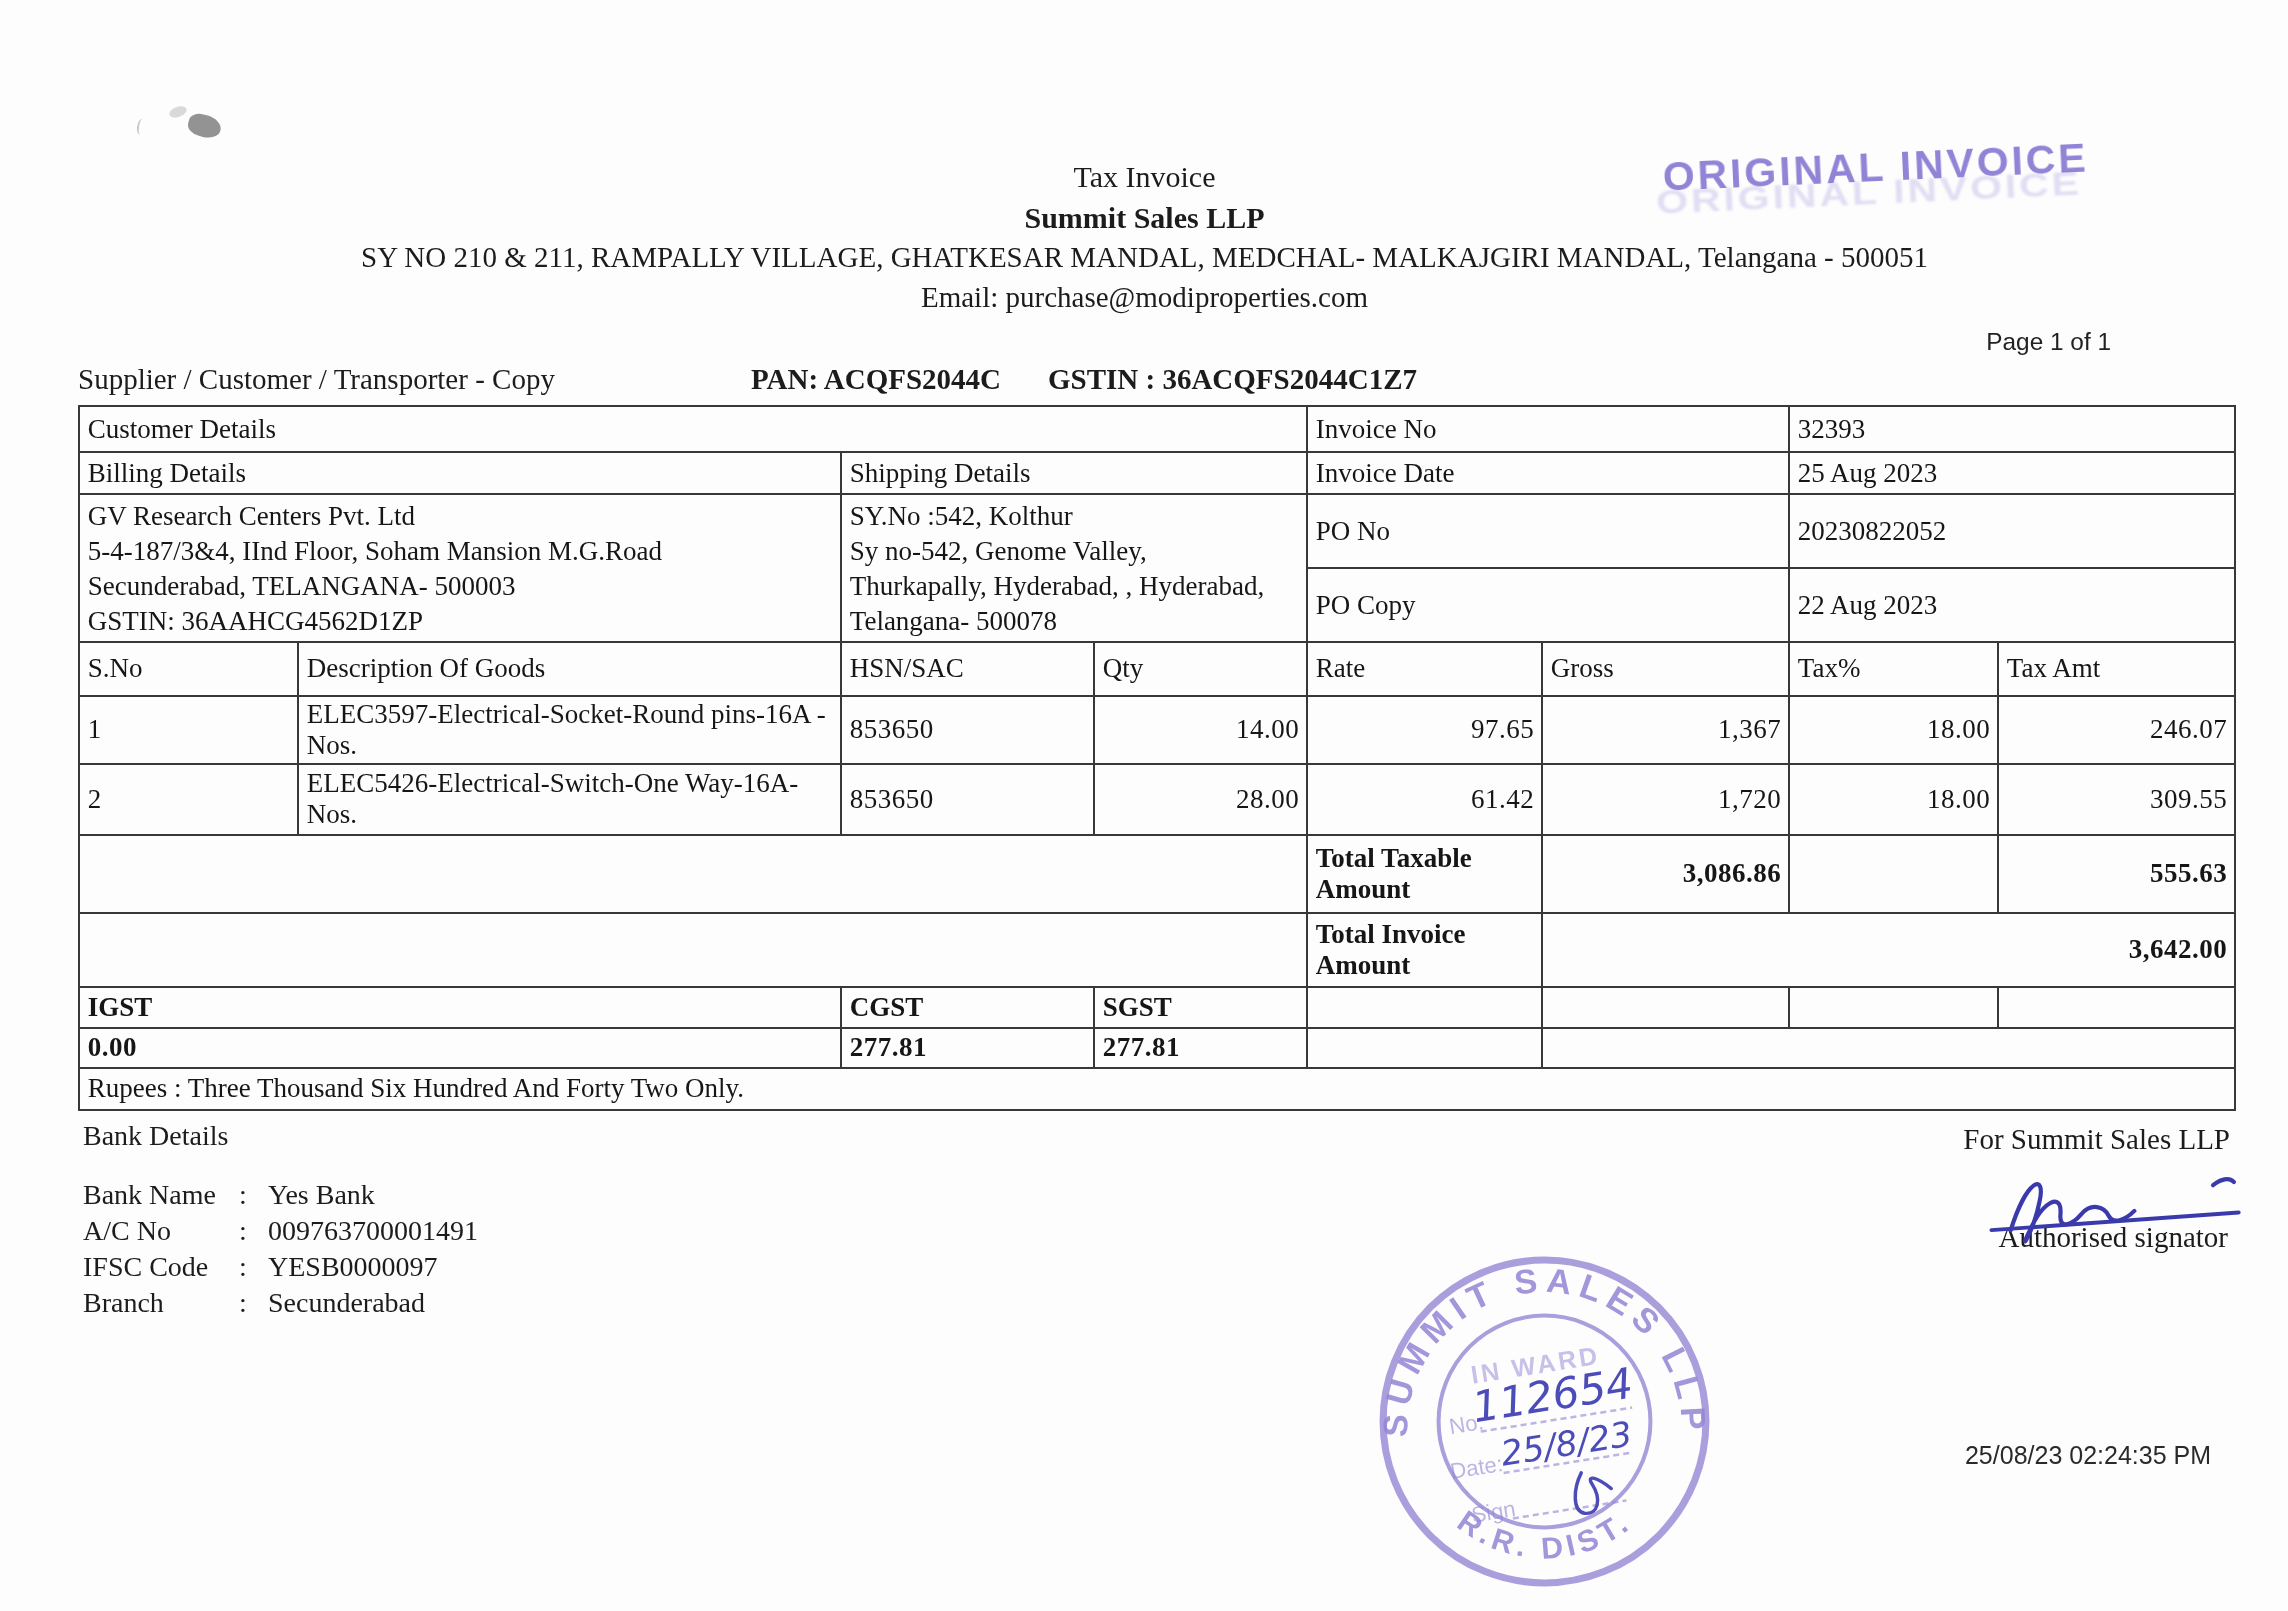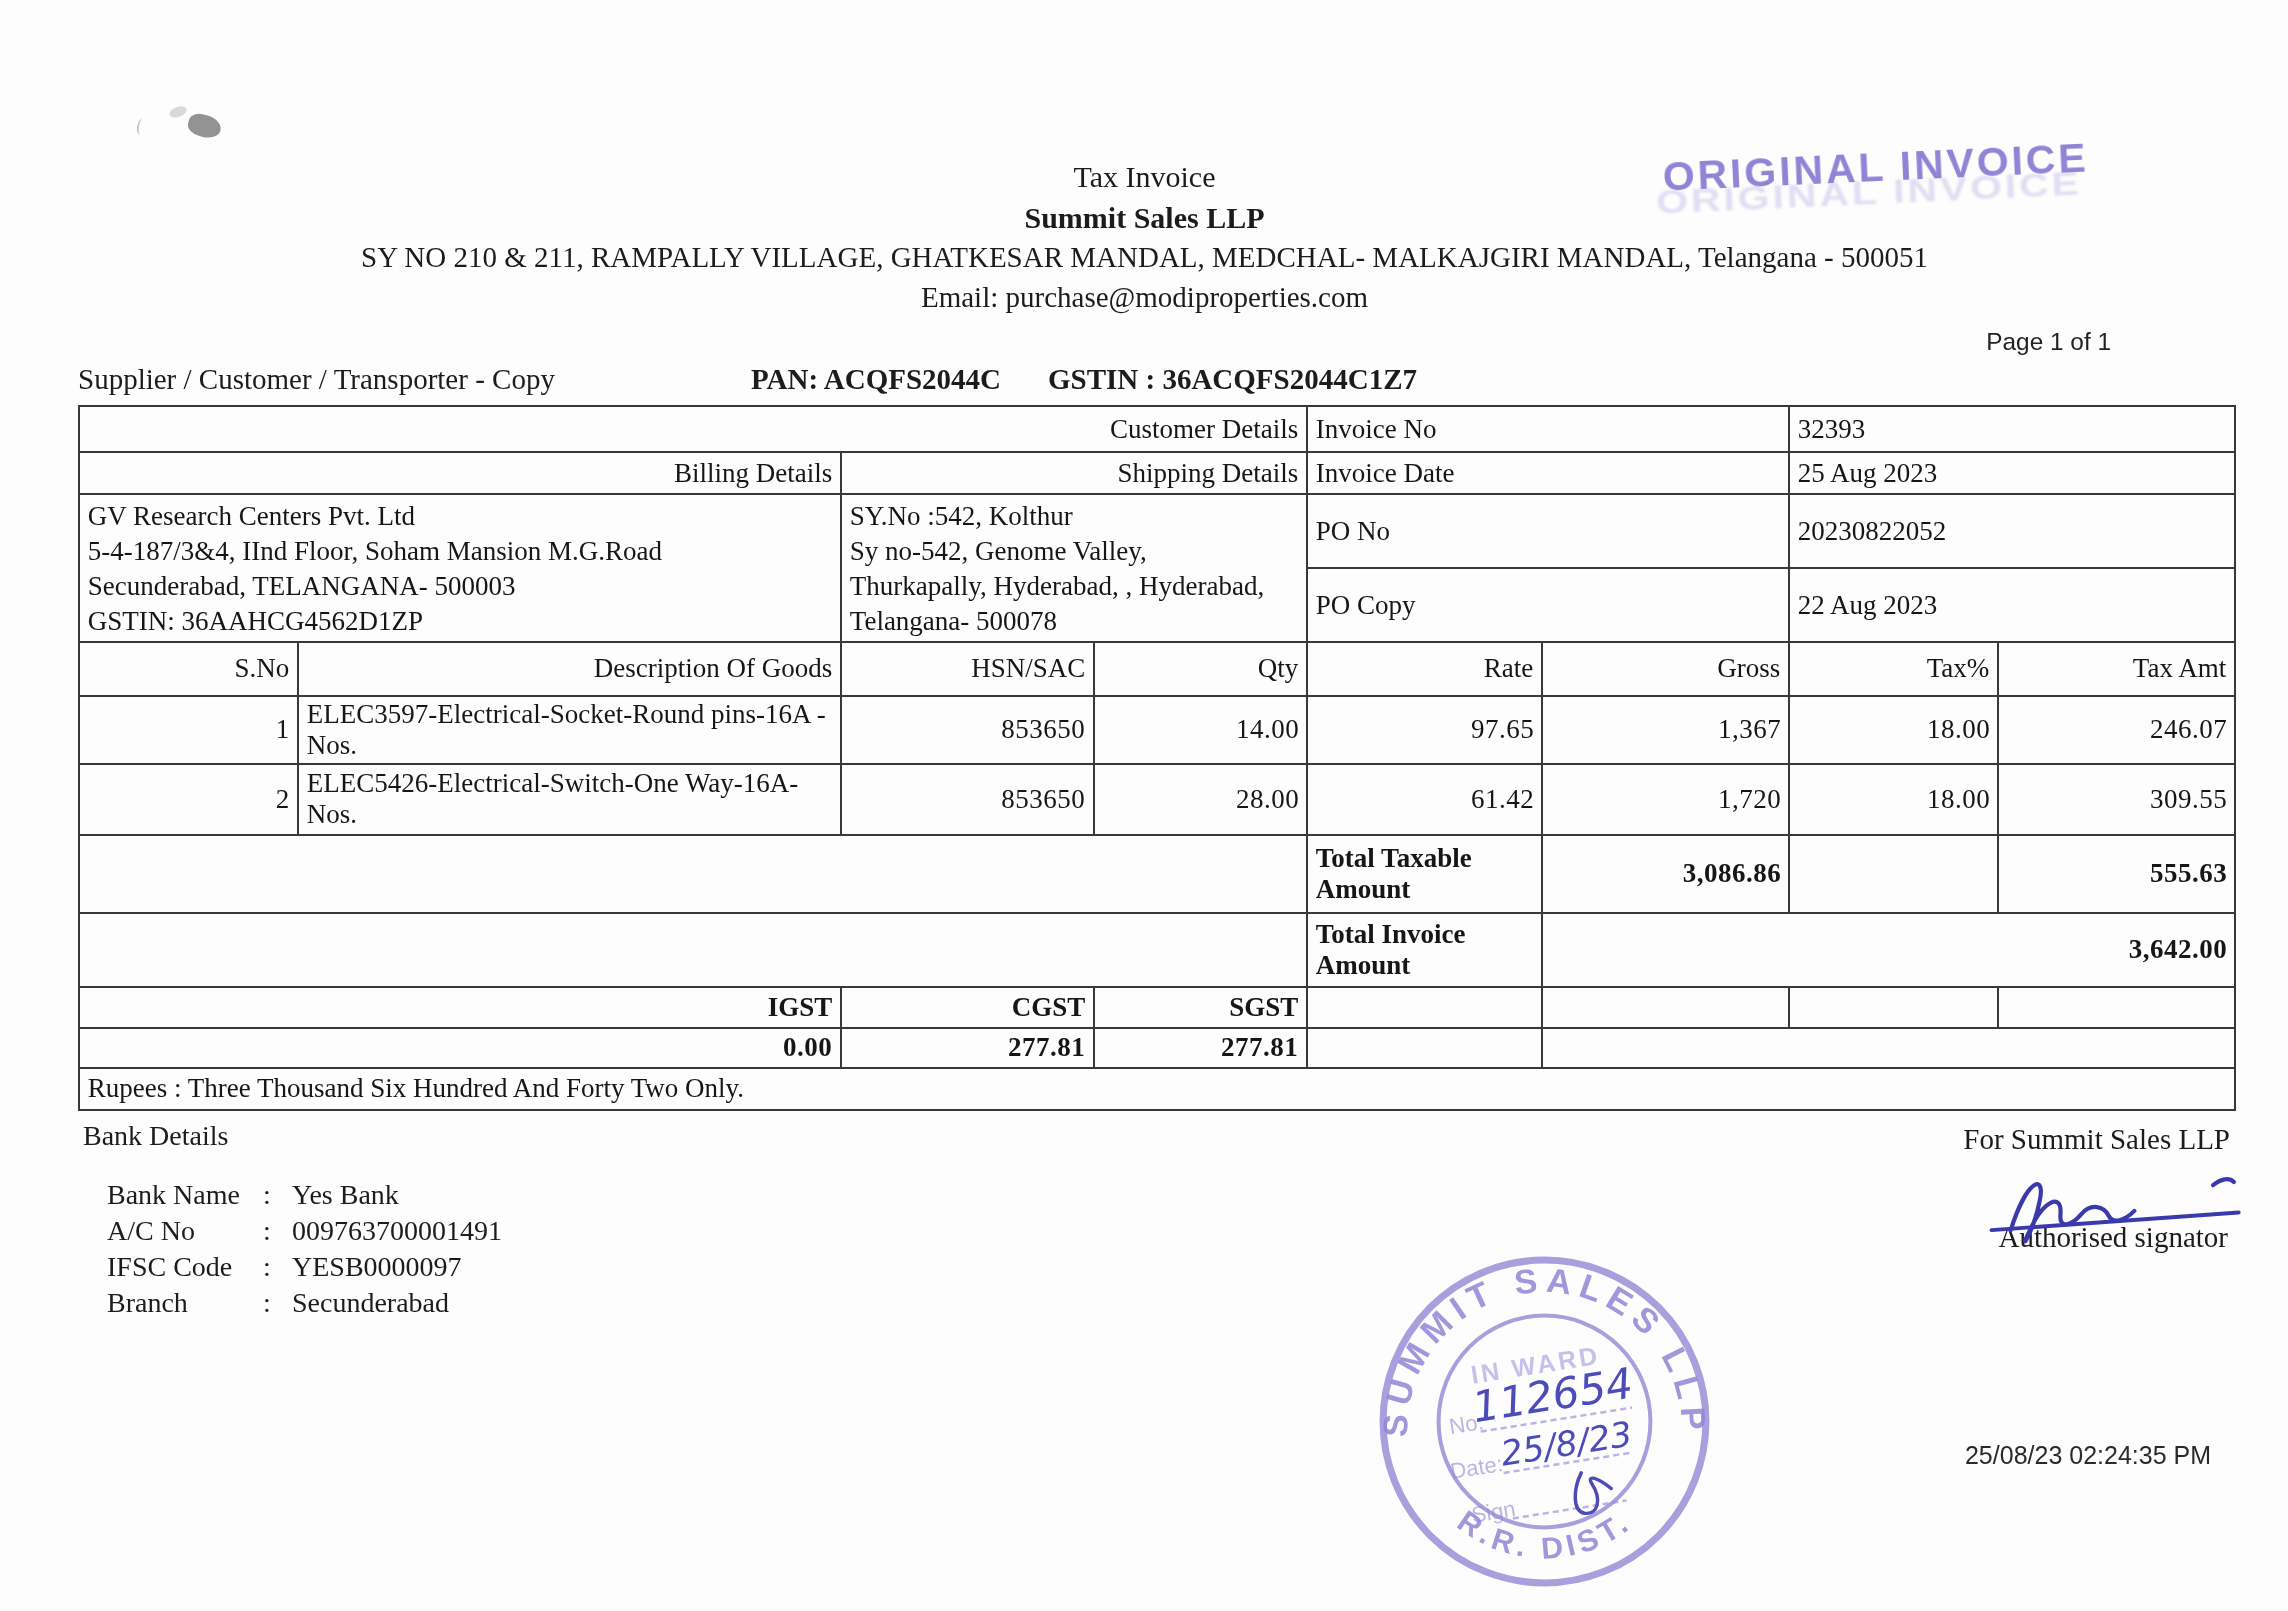--- a/index.html
+++ b/index.html
@@ -34,30 +34,30 @@
   .smudge-a{position:absolute;left:137px;top:119px;width:6.8px;height:15.6px;border-left:2.9px solid #9a9a9a;border-radius:50%;opacity:.55;transform:rotate(8deg);}
   .smudge-b{position:absolute;left:188px;top:115px;width:33px;height:22.4px;background:#6f6f6f;border-radius:45% 60% 55% 50%;opacity:.75;transform:rotate(14deg);}
   .smudge-c{position:absolute;left:169px;top:107px;width:17.6px;height:9.8px;background:#b5b5b5;border-radius:50%;opacity:.5;transform:rotate(-20deg);}
   
   table.grid{
     position:absolute;left:78px;top:405px;width:2155px;
     border-collapse:collapse;table-layout:fixed;
     font-size:27px;color:#161616;
   }
   table.grid td{border:2.4px solid #383838;padding:2px 7.8px;vertical-align:middle;overflow:hidden;}
-  .c{text-align:right;border-radius:20px;}
+  .c{text-align:left;border-radius:20px;}
   .r{text-align:right;padding-right:6.8px !important;margin-top:45px;}
   .b{font-weight:bold;}
   .top{vertical-align:top !important;padding-top:3.9px !important;border-radius:29px;}
   .addr div{line-height:35px;}
   .num{letter-spacing:0.5px;}
   
   .bank{position:absolute;left:83px;top:1120px;font-size:28px;}
   .bank-title{margin-bottom:25px;}
-  .bank-row{display:flex;line-height:36px;margin-left:24px;}
+  .bank-row{display:flex;line-height:36px;}
   .bank-label{width:156px;}
   .bank-colon{width:29px;}
   
   .for-company{position:absolute;right:59px;top:1123px;font-size:29px;}
   .auth-sign{position:absolute;right:61px;top:1221px;font-size:29px;}
   .signature-svg{position:absolute;left:1985px;top:1159px;width:273px;height:107px;}
   
   .round-stamp{position:absolute;left:1373px;top:1250px;width:343px;height:343px;opacity:.92;}
   
   .timestamp{position:absolute;right:78px;top:1441px;font-size:25px;font-family:"Liberation Sans",sans-serif;color:#2a2a2a;}

